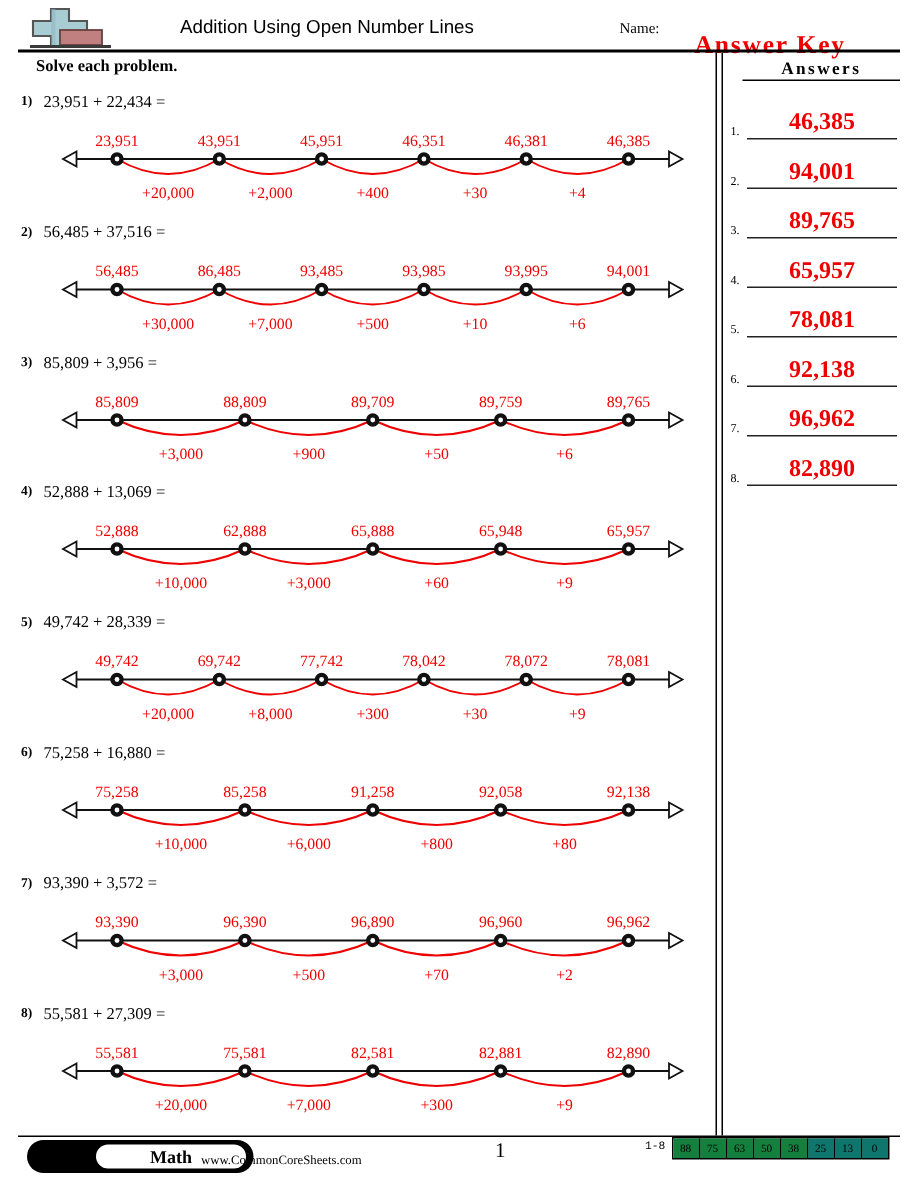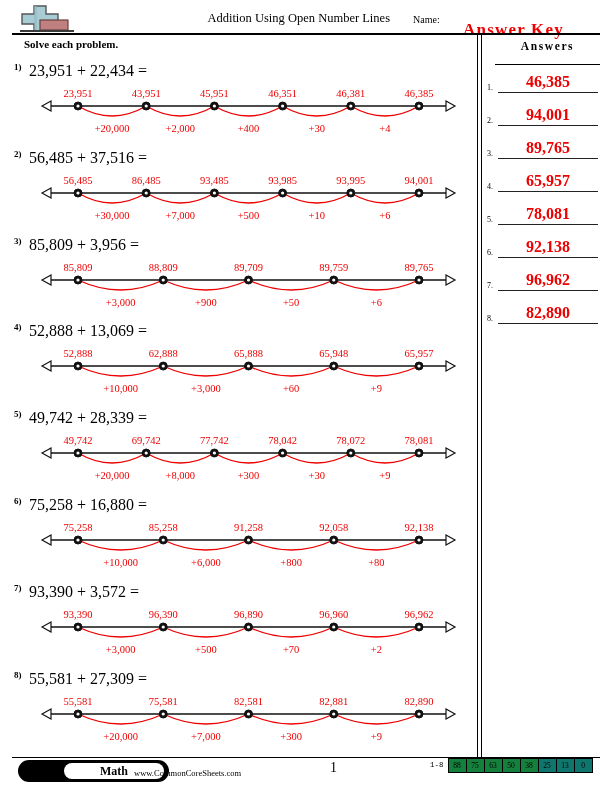--- a/index.html
+++ b/index.html
@@ -24,23 +24,23 @@
   }
   #logo {
     position: absolute;
     left: 18px; top: 2px;
     width: 58px; height: 32px;
   }
   #header-title {
     position: absolute;
     left: 120px; top: 11px;
     width: 270px;
-    text-align: right;
+    text-align: left;
     font-size: 12.5px;
-    font-family: Liberation Serif, serif;
+    font-family: Liberation Sans, sans-serif;
     white-space: nowrap;
   }
   #name-label {
     position: absolute;
     left: 413px; top: 14px;
     font-size: 10px;
     font-family: "Liberation Serif", serif;
   }
   #answer-key {
     position: absolute;
@@ -82,21 +82,21 @@
   }
   #answers-title {
     position: absolute;
     left: 495px; top: 40px;
     width: 105px;
     text-align: center;
     font-size: 11.5px;
     font-weight: bold;
     letter-spacing: 1.6px;
     border-bottom: 1px solid #000;
-    padding-bottom: 12px;
+    padding-bottom: 1px;
     font-family: "Liberation Serif", serif;
   }
   .ans-row {
     position: absolute;
     left: 487px;
     width: 115px;
     height: 30px;
   }
   .ans-num {
     position: absolute;
@@ -132,21 +132,21 @@
   .prob-num {
     position: absolute;
     left: 14px; top: 0px;
     font-size: 9px;
     font-weight: bold;
     font-family: "Liberation Serif", serif;
   }
   .prob-expr {
     position: absolute;
     left: 29px; top: 0px;
-    font-size: 16px;
+    font-size: 11px;
     font-family: "Liberation Serif", serif;
     white-space: nowrap;
   }
   .numline-wrap {
     position: absolute;
     left: 36px; top: 18px;
     width: 425px; height: 64px;
   }
   .numline-svg {
     display: block;

